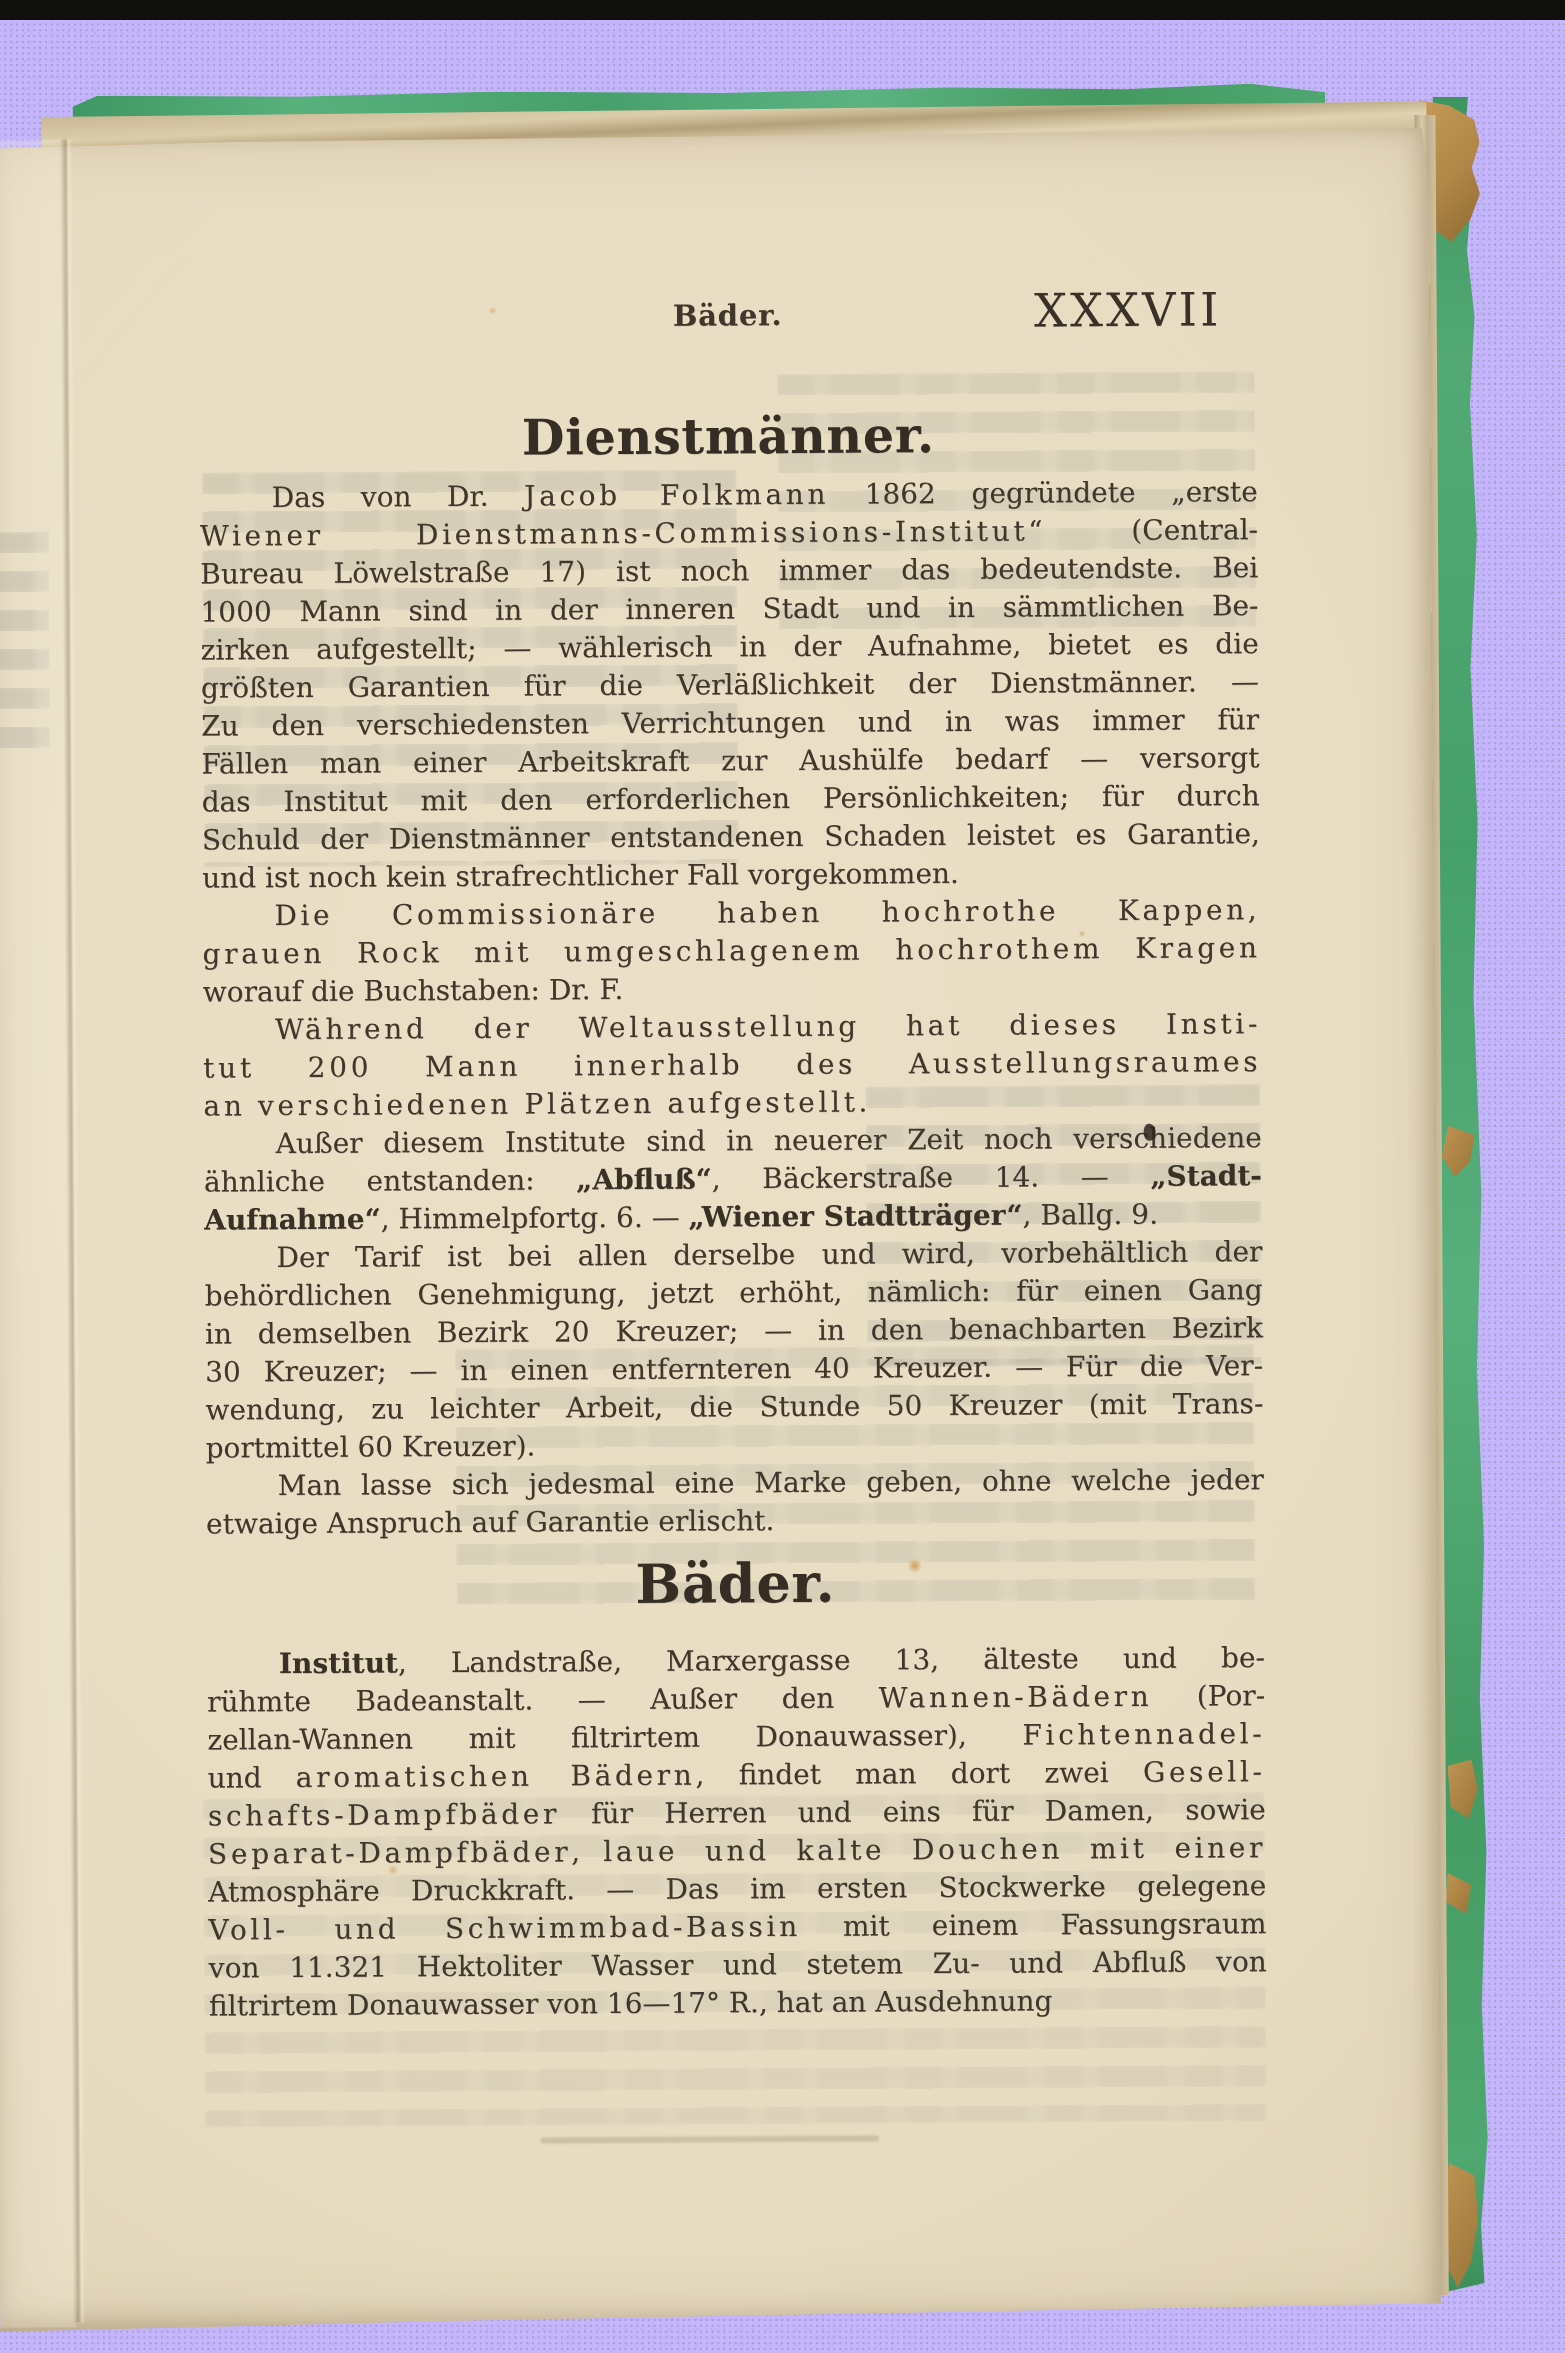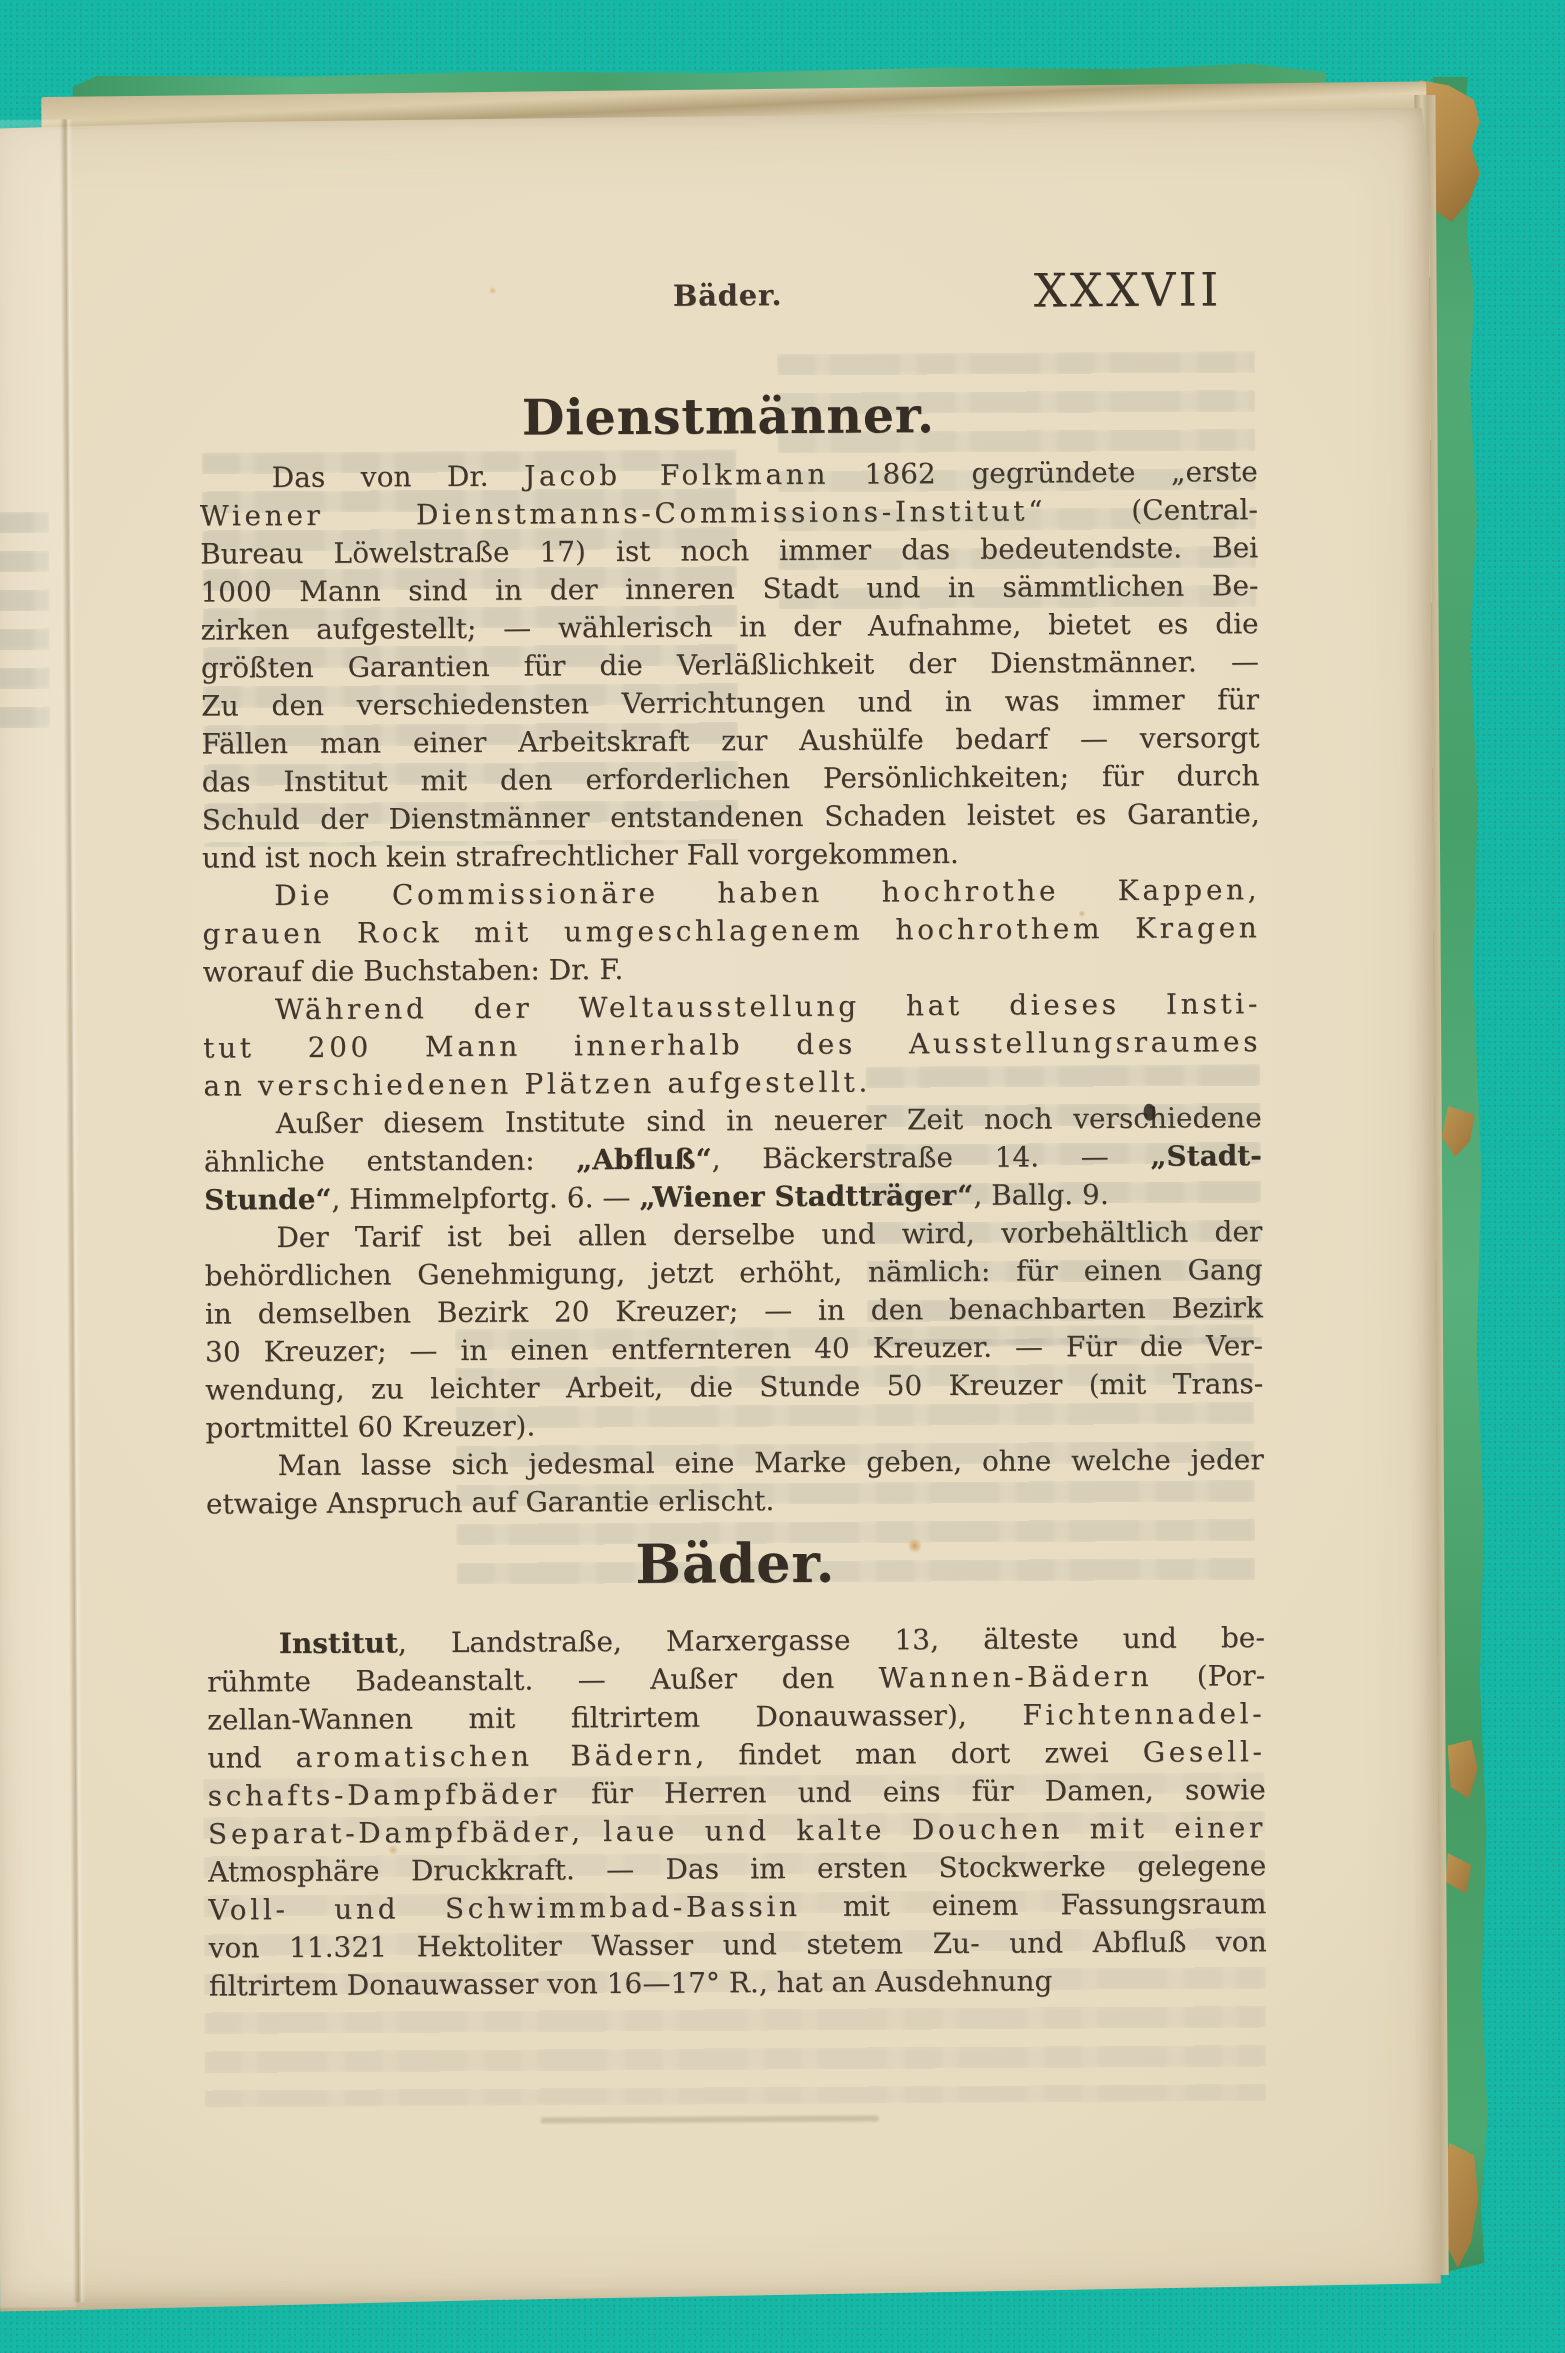--- a/index.html
+++ b/index.html
@@ -1,21 +1,21 @@
 <!DOCTYPE html>
 <html style="font-size:13px"><head>
 <meta charset="utf-8">
 <style>
   html,body{margin:0;padding:0;}
   body{
     width:1565px;height:2354px;position:relative;overflow:hidden;
     background:#10100c;
     font-family:"DejaVu Serif","Liberation Serif",serif;
   }
-  .backdrop{position:absolute;inset:0;background:#14b8a6;}
+  .backdrop{position:absolute;inset:0;background:#c4b5fd;margin-top:20px;}
   .backdrop::before{
     content:"";position:absolute;inset:0;
     background-image:
       radial-gradient(rgba(165,165,140,.17) 0.8px, transparent 1.2px),
       radial-gradient(rgba(110,110,92,.14) 0.8px, transparent 1.2px),
       radial-gradient(rgba(80,80,66,.25) 0.8px, transparent 1.3px);
     background-size:9px 9px,14px 14px,5.8px 5.8px;
     background-position:0 0,4.1px 6.6px,2.5px 1.6px;
   }
   .book{position:absolute;inset:0;transform:rotate(-0.35deg);transform-origin:50% 50%;}
@@ -170,21 +170,21 @@
             <div class="line last"><span class="seg normal">worauf die Buchstaben: Dr. F.</span></div>
           </div>
           <div class="para">
             <div class="line indent"><span class="seg spaced">Während der Weltausstellung hat dieses Insti-</span></div>
             <div class="line"><span class="seg spaced">tut 200 Mann innerhalb des Ausstellungsraumes</span></div>
             <div class="line last"><span class="seg spaced">an verschiedenen Plätzen aufgestellt.</span></div>
           </div>
           <div class="para">
             <div class="line indent"><span class="seg normal">Außer diesem Institute sind in neuerer Zeit noch verschiedene</span></div>
             <div class="line"><span class="seg normal">ähnliche entstanden: </span><span class="seg bold">„Abfluß“</span><span class="seg normal">, Bäckerstraße 14. — </span><span class="seg bold">„Stadt-</span></div>
-            <div class="line last"><span class="seg bold">Stunde“</span><span class="seg normal">, Himmelpfortg. 6. — </span><span class="seg bold">„Wiener Stadtträger“</span><span class="seg normal">, Ballg. 9.</span></div>
+            <div class="line last"><span class="seg bold">Aufnahme“</span><span class="seg normal">, Himmelpfortg. 6. — </span><span class="seg bold">„Wiener Stadtträger“</span><span class="seg normal">, Ballg. 9.</span></div>
           </div>
           <div class="para">
             <div class="line indent"><span class="seg normal">Der Tarif ist bei allen derselbe und wird, vorbehältlich der</span></div>
             <div class="line"><span class="seg normal">behördlichen Genehmigung, jetzt erhöht, nämlich: für einen Gang</span></div>
             <div class="line"><span class="seg normal">in demselben Bezirk 20 Kreuzer; — in den benachbarten Bezirk</span></div>
             <div class="line"><span class="seg normal">30 Kreuzer; — in einen entfernteren 40 Kreuzer. — Für die Ver-</span></div>
             <div class="line"><span class="seg normal">wendung, zu leichter Arbeit, die Stunde 50 Kreuzer (mit Trans-</span></div>
             <div class="line last"><span class="seg normal">portmittel 60 Kreuzer).</span></div>
           </div>
           <div class="para">

